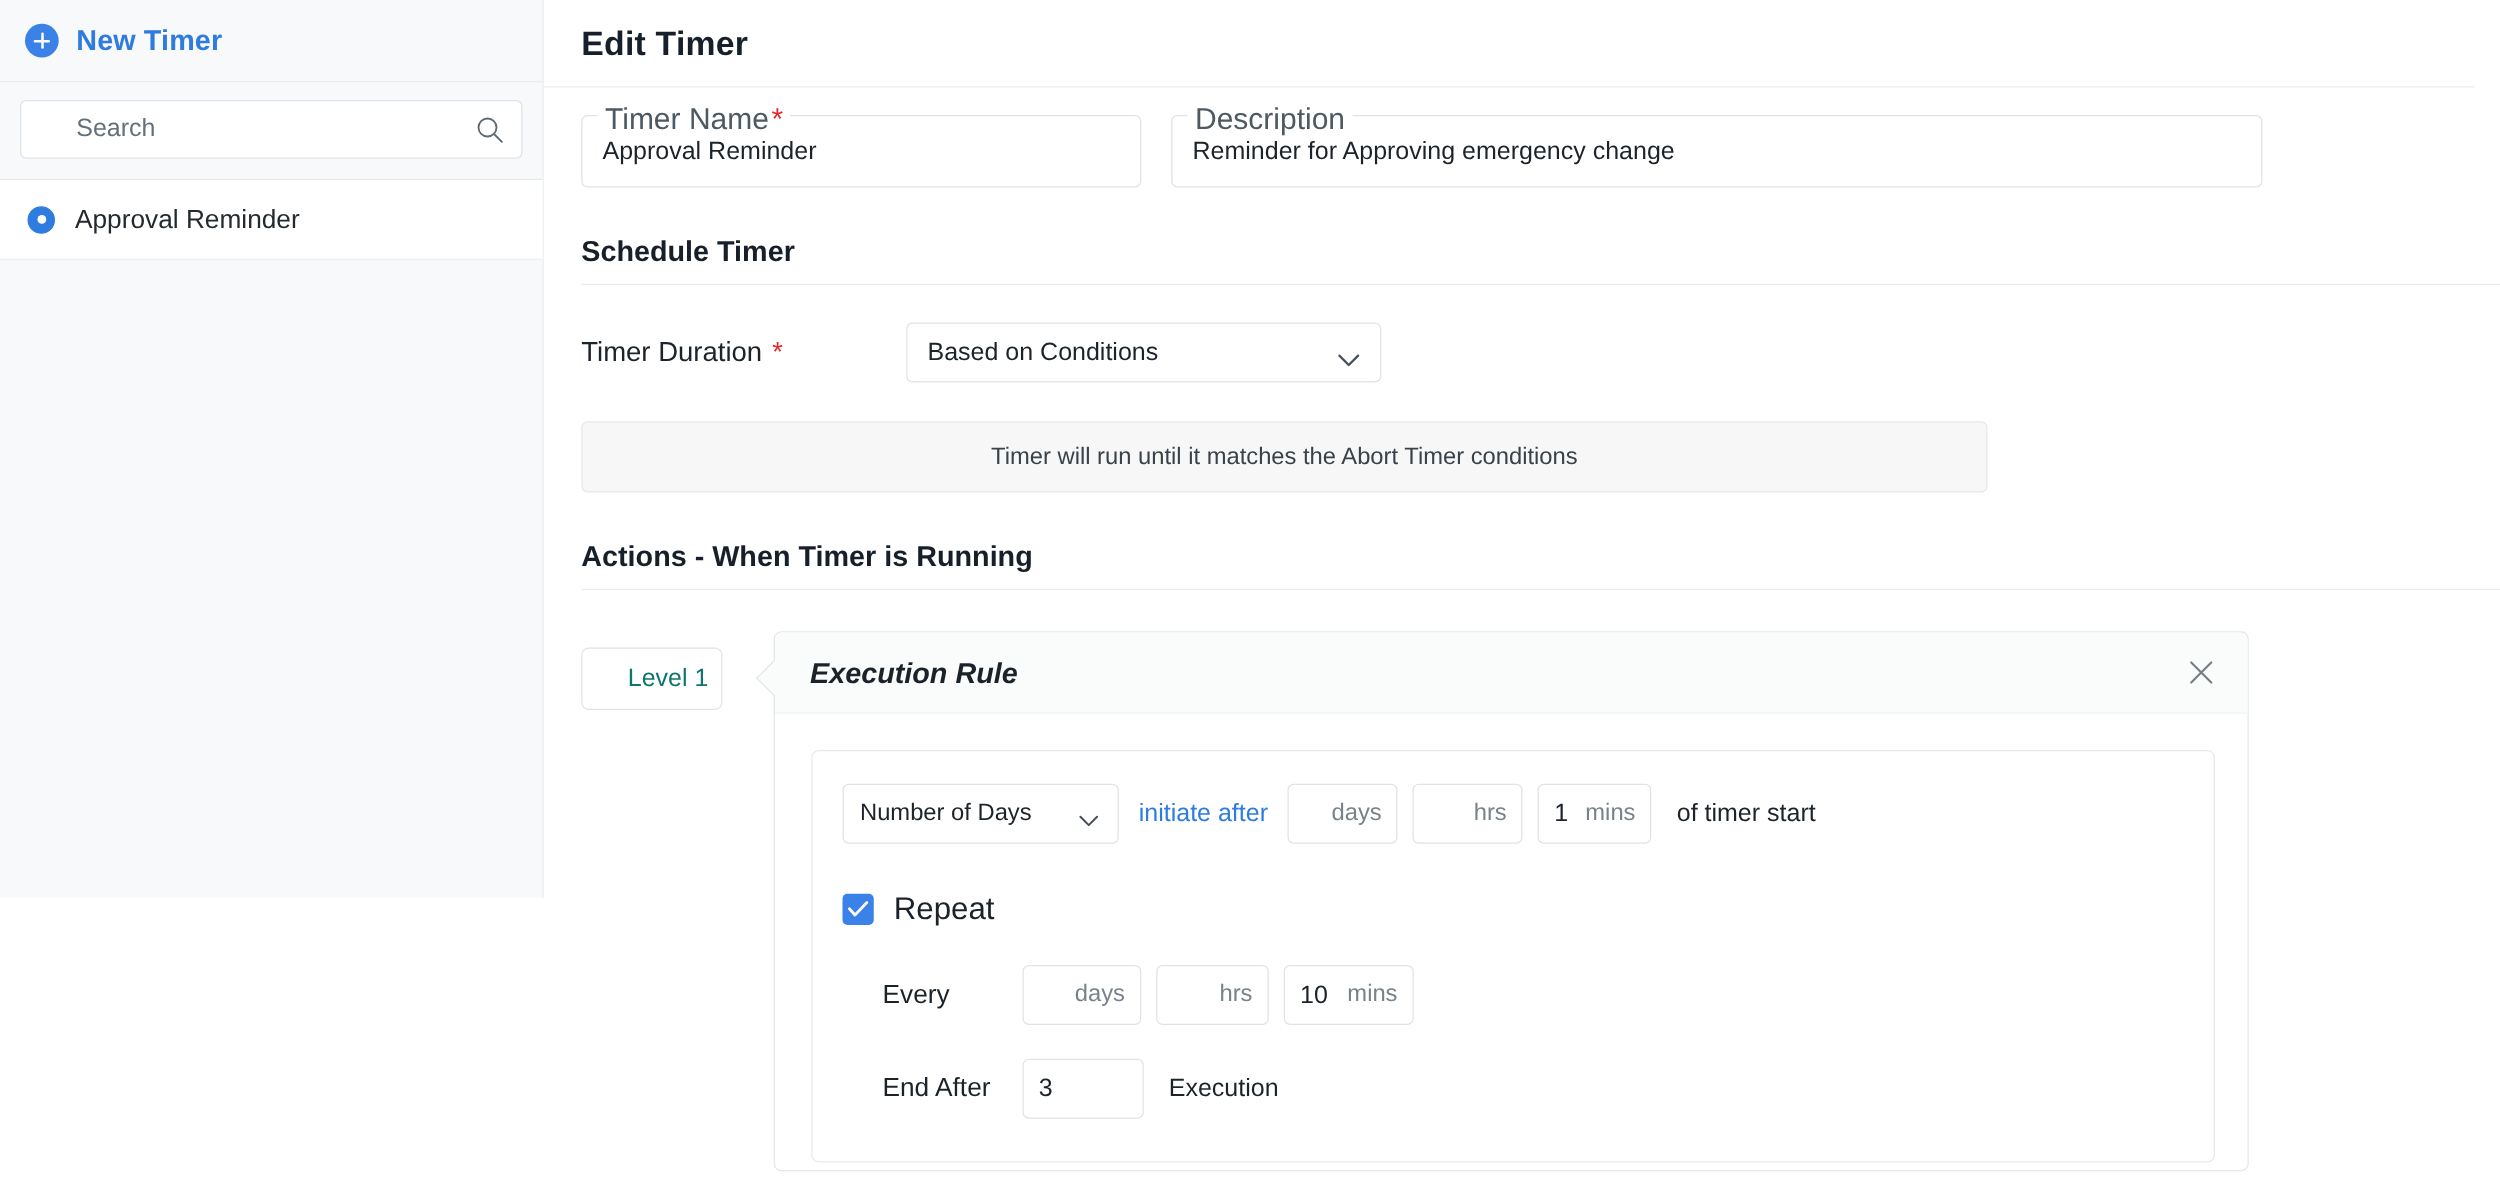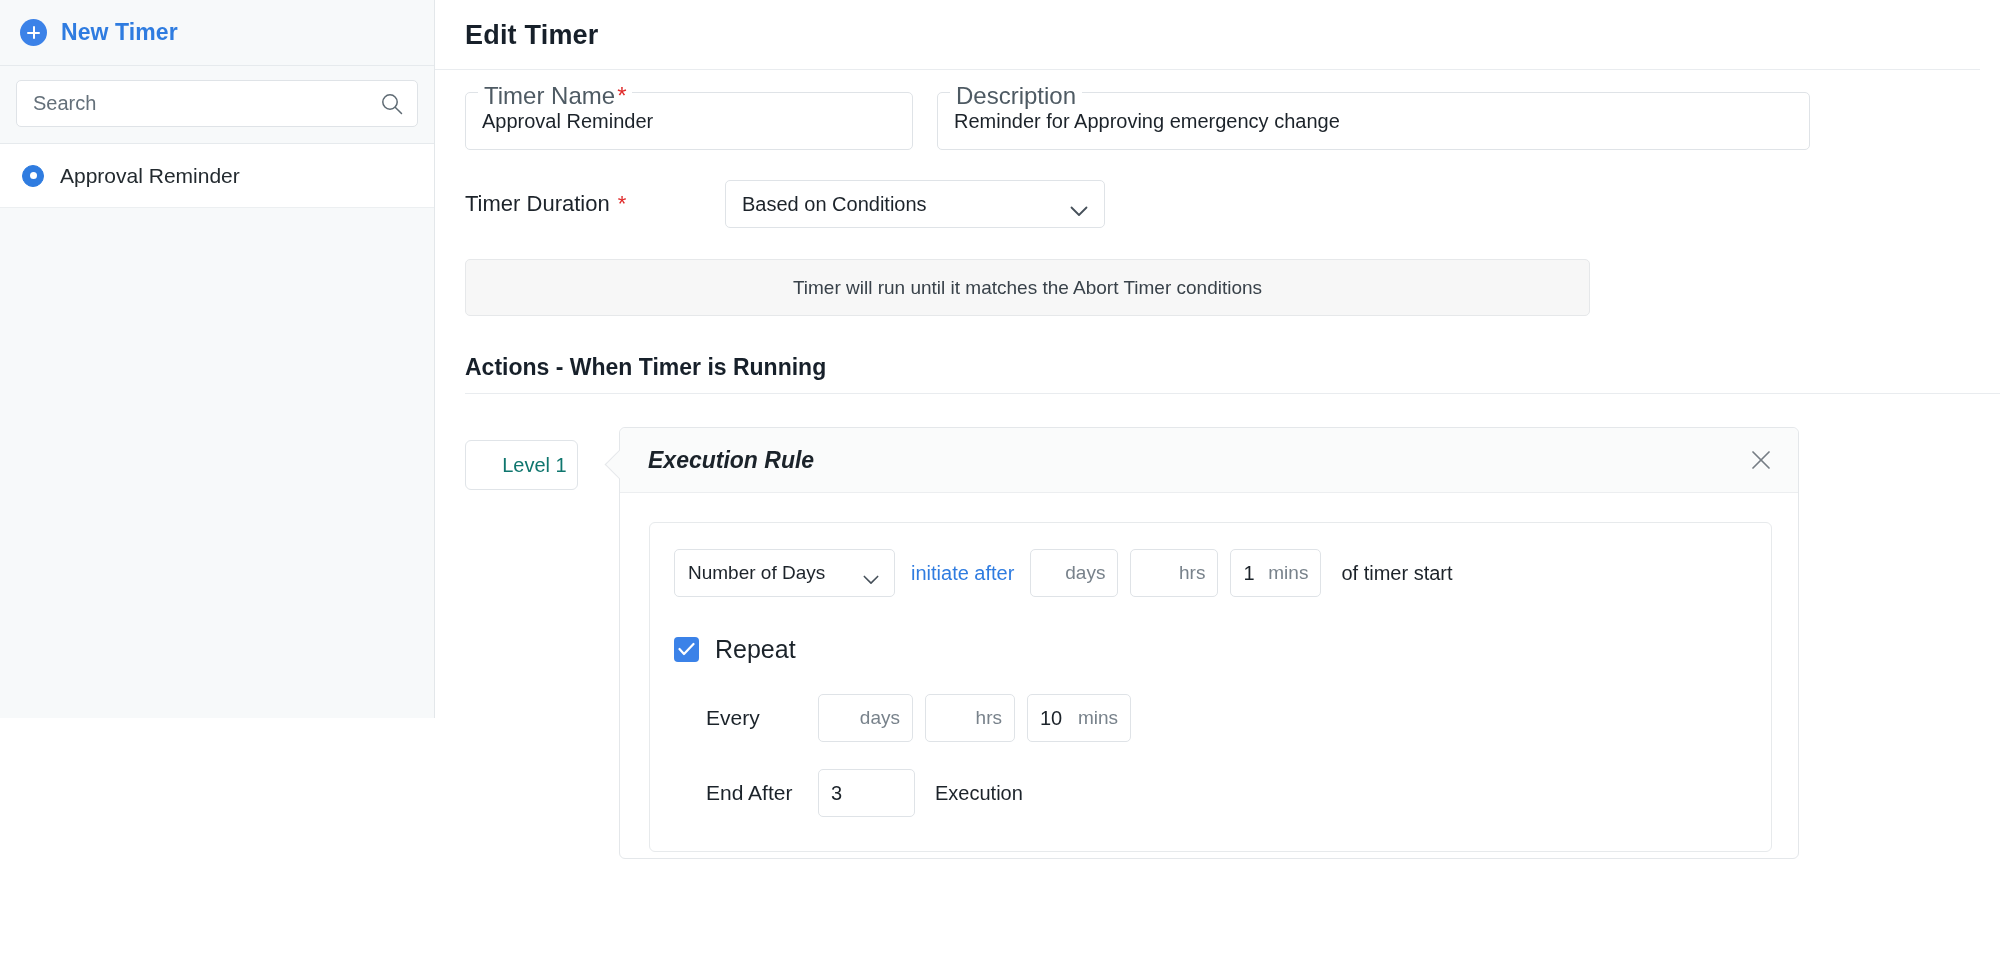--- a/index.html
+++ b/index.html
@@ -59,20 +59,21 @@
     border-bottom: 1px solid #e6eaed;
   }
   .search-box {
     position: relative;
     height: 47px;
     background: #ffffff;
     border: 1px solid #dfe3e7;
     border-radius: 5px;
     display: flex;
     align-items: center;
+    padding-left: 28px;
   }
   .search-box input {
     border: 0; outline: 0; background: transparent;
     font-family: inherit;
     font-size: 20px;
     color: #2d3438;
     padding: 0 46px 0 16px;
     width: 100%;
     height: 100%;
   }
@@ -453,20 +454,24 @@
         </span>
         <div class="field-value">Approval Reminder</div>
       </div>
 
       <div class="field desc">
         <span class="field-legend">Description</span>
         <div class="field-value">Reminder for Approving emergency change</div>
       </div>
     </div>
 
+    <div class="section">
+      <div class="section-title">Schedule Timer</div>
+      <div class="section-rule"></div>
+    </div>
 
     <div class="duration-row">
       <div class="duration-label">
         <span>Timer Duration</span>
         <span class="req">*</span>
       </div>
       <div class="select">
         <span>Based on Conditions</span>
         <span class="chev">
           <svg viewBox="0 0 18 11" width="18" height="11">

